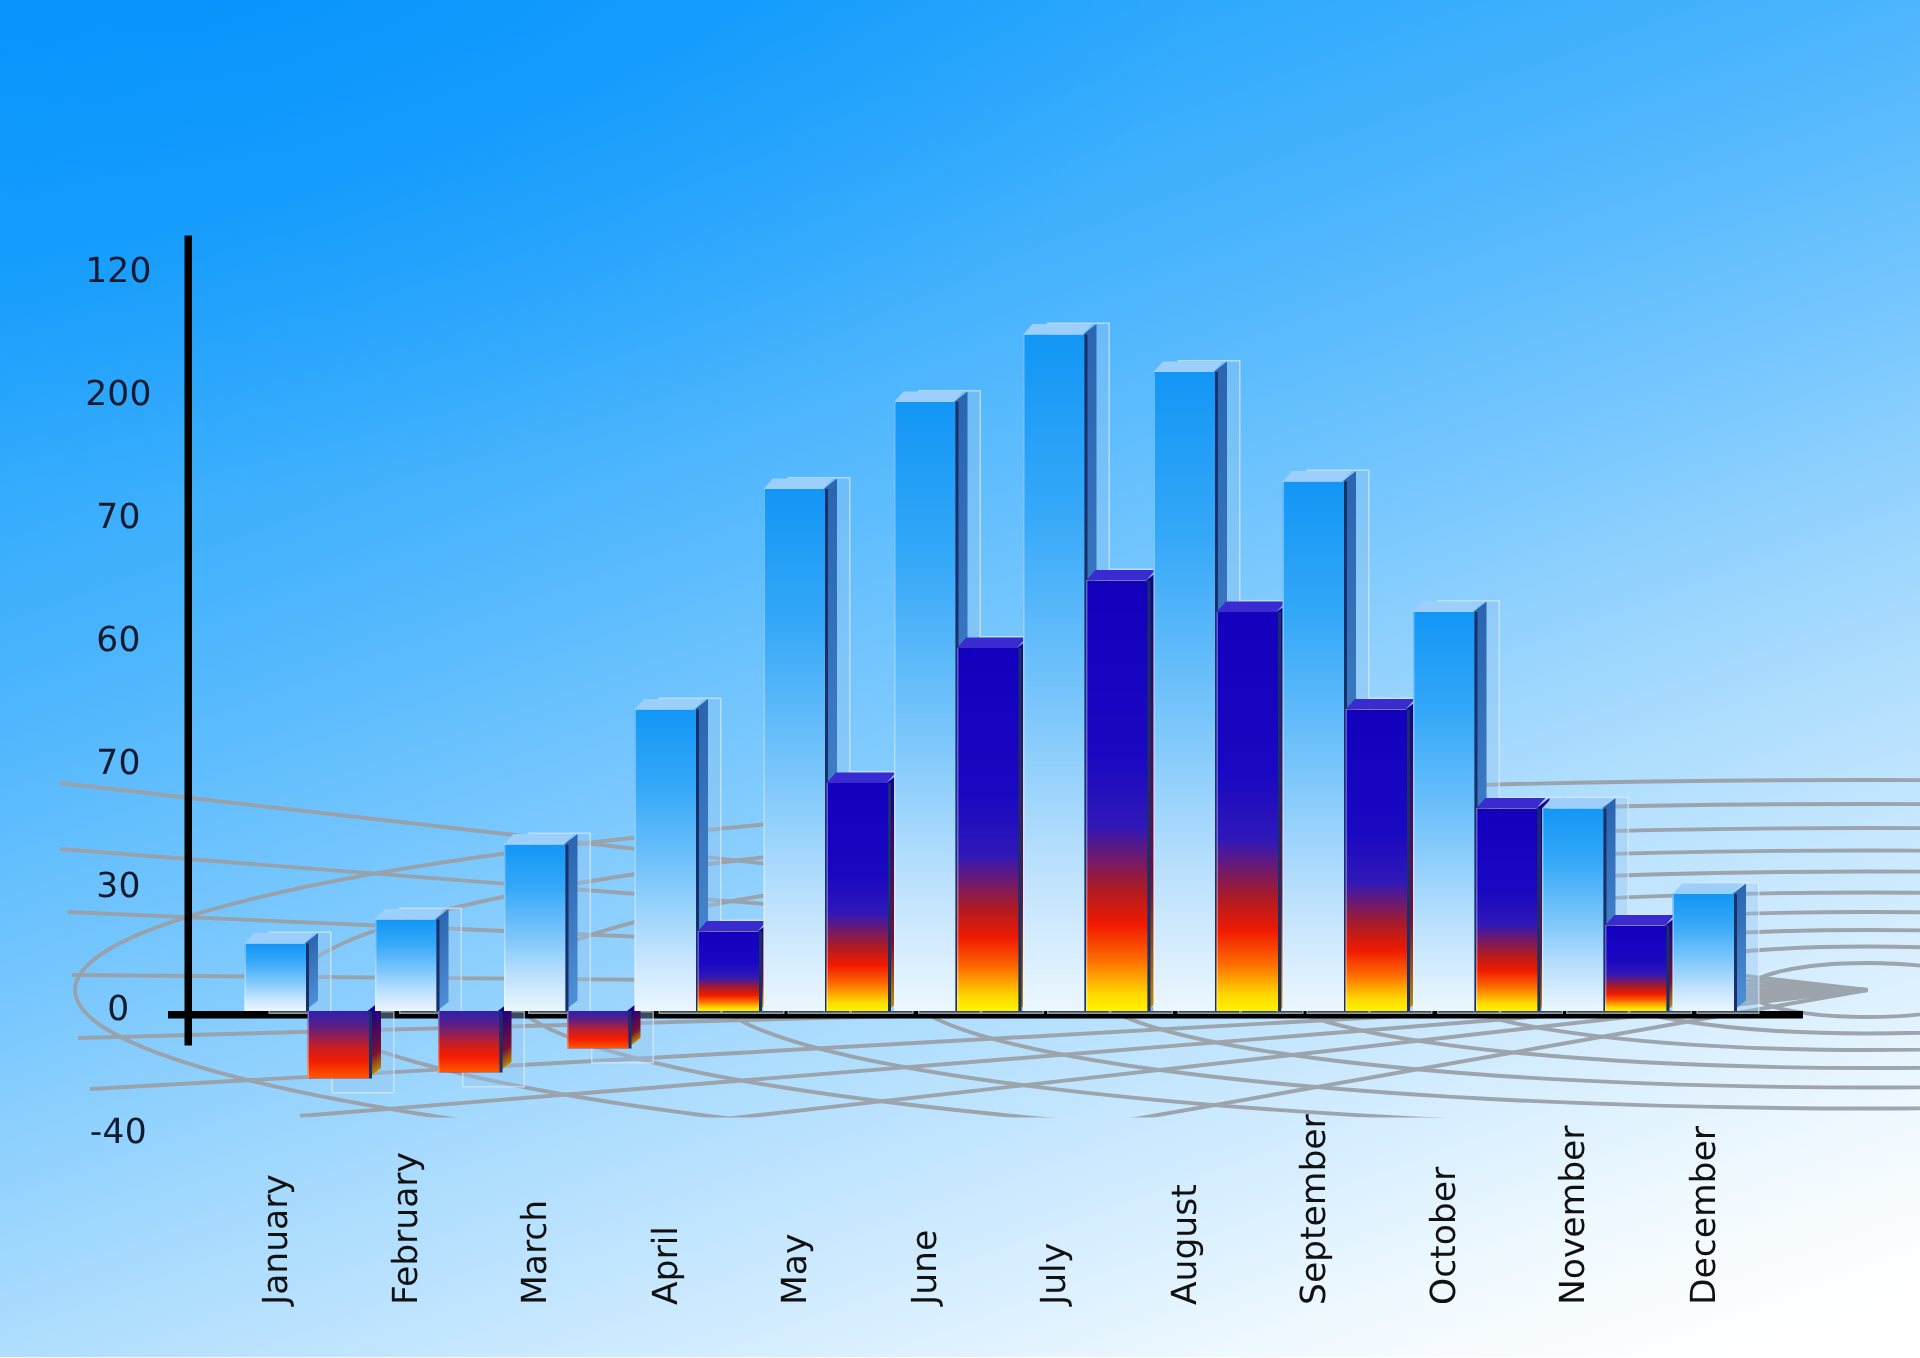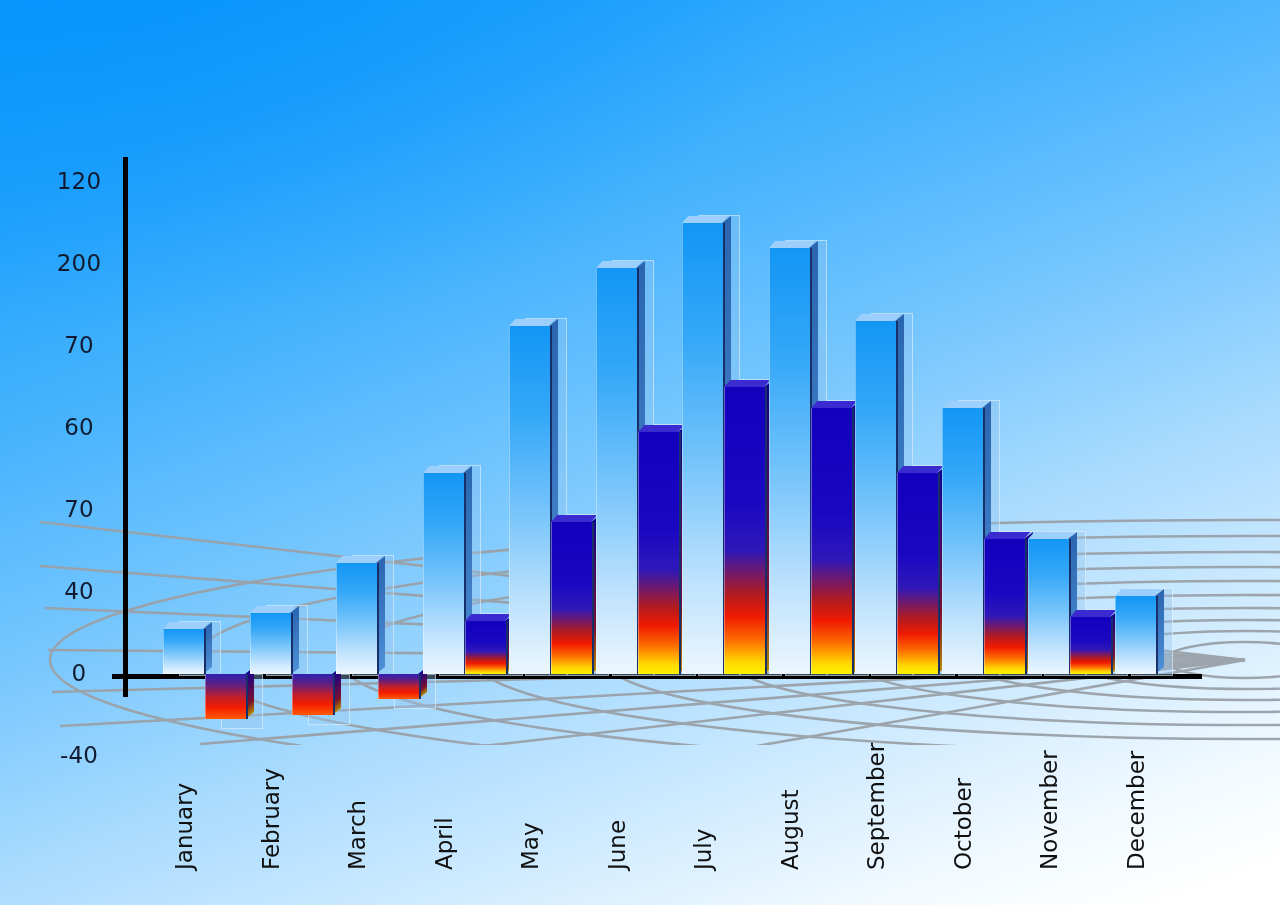--- a/index.html
+++ b/index.html
@@ -119,21 +119,21 @@
 
   <div id="plot">
     <div class="axis-line" id="y-axis"></div>
     <div class="axis-line" id="x-axis"></div>
 
   <div class="ytick-label" style="left: 48px; top: 168px;">120</div>
       <div class="ytick-label" style="left: 48px; top: 250px;">200</div>
       <div class="ytick-label" style="left: 48px; top: 332px;">70</div>
       <div class="ytick-label" style="left: 48px; top: 414px;">60</div>
       <div class="ytick-label" style="left: 48px; top: 496px;">70</div>
-      <div class="ytick-label" style="left: 48px; top: 578px;">40</div>
+      <div class="ytick-label" style="left: 48px; top: 578px;">30</div>
       <div class="ytick-label" style="left: 48px; top: 660px;">0</div>
       <div class="ytick-label" style="left: 48px; top: 742px;">-40</div>
       <div class="ghost pale" style="left: 179px; width: 40px; top: 620.9px; height: 53.1px;"></div>
       <div class="ghost pale" style="left: 221px; width: 40px; top: 674px; height: 53.1px;"></div>
       <div class="bar s1" style="left: 163px; width: 40px; top: 628.9px; height: 45.1px;">
         <div class="top" style="top: -7px;"></div>
         <div class="side" style="left: 40px;"></div>
         <div class="front"></div>
       </div>
       <div class="bar s2 neg" style="left: 205px; width: 40px; top: 674px; height: 45.1px;">

